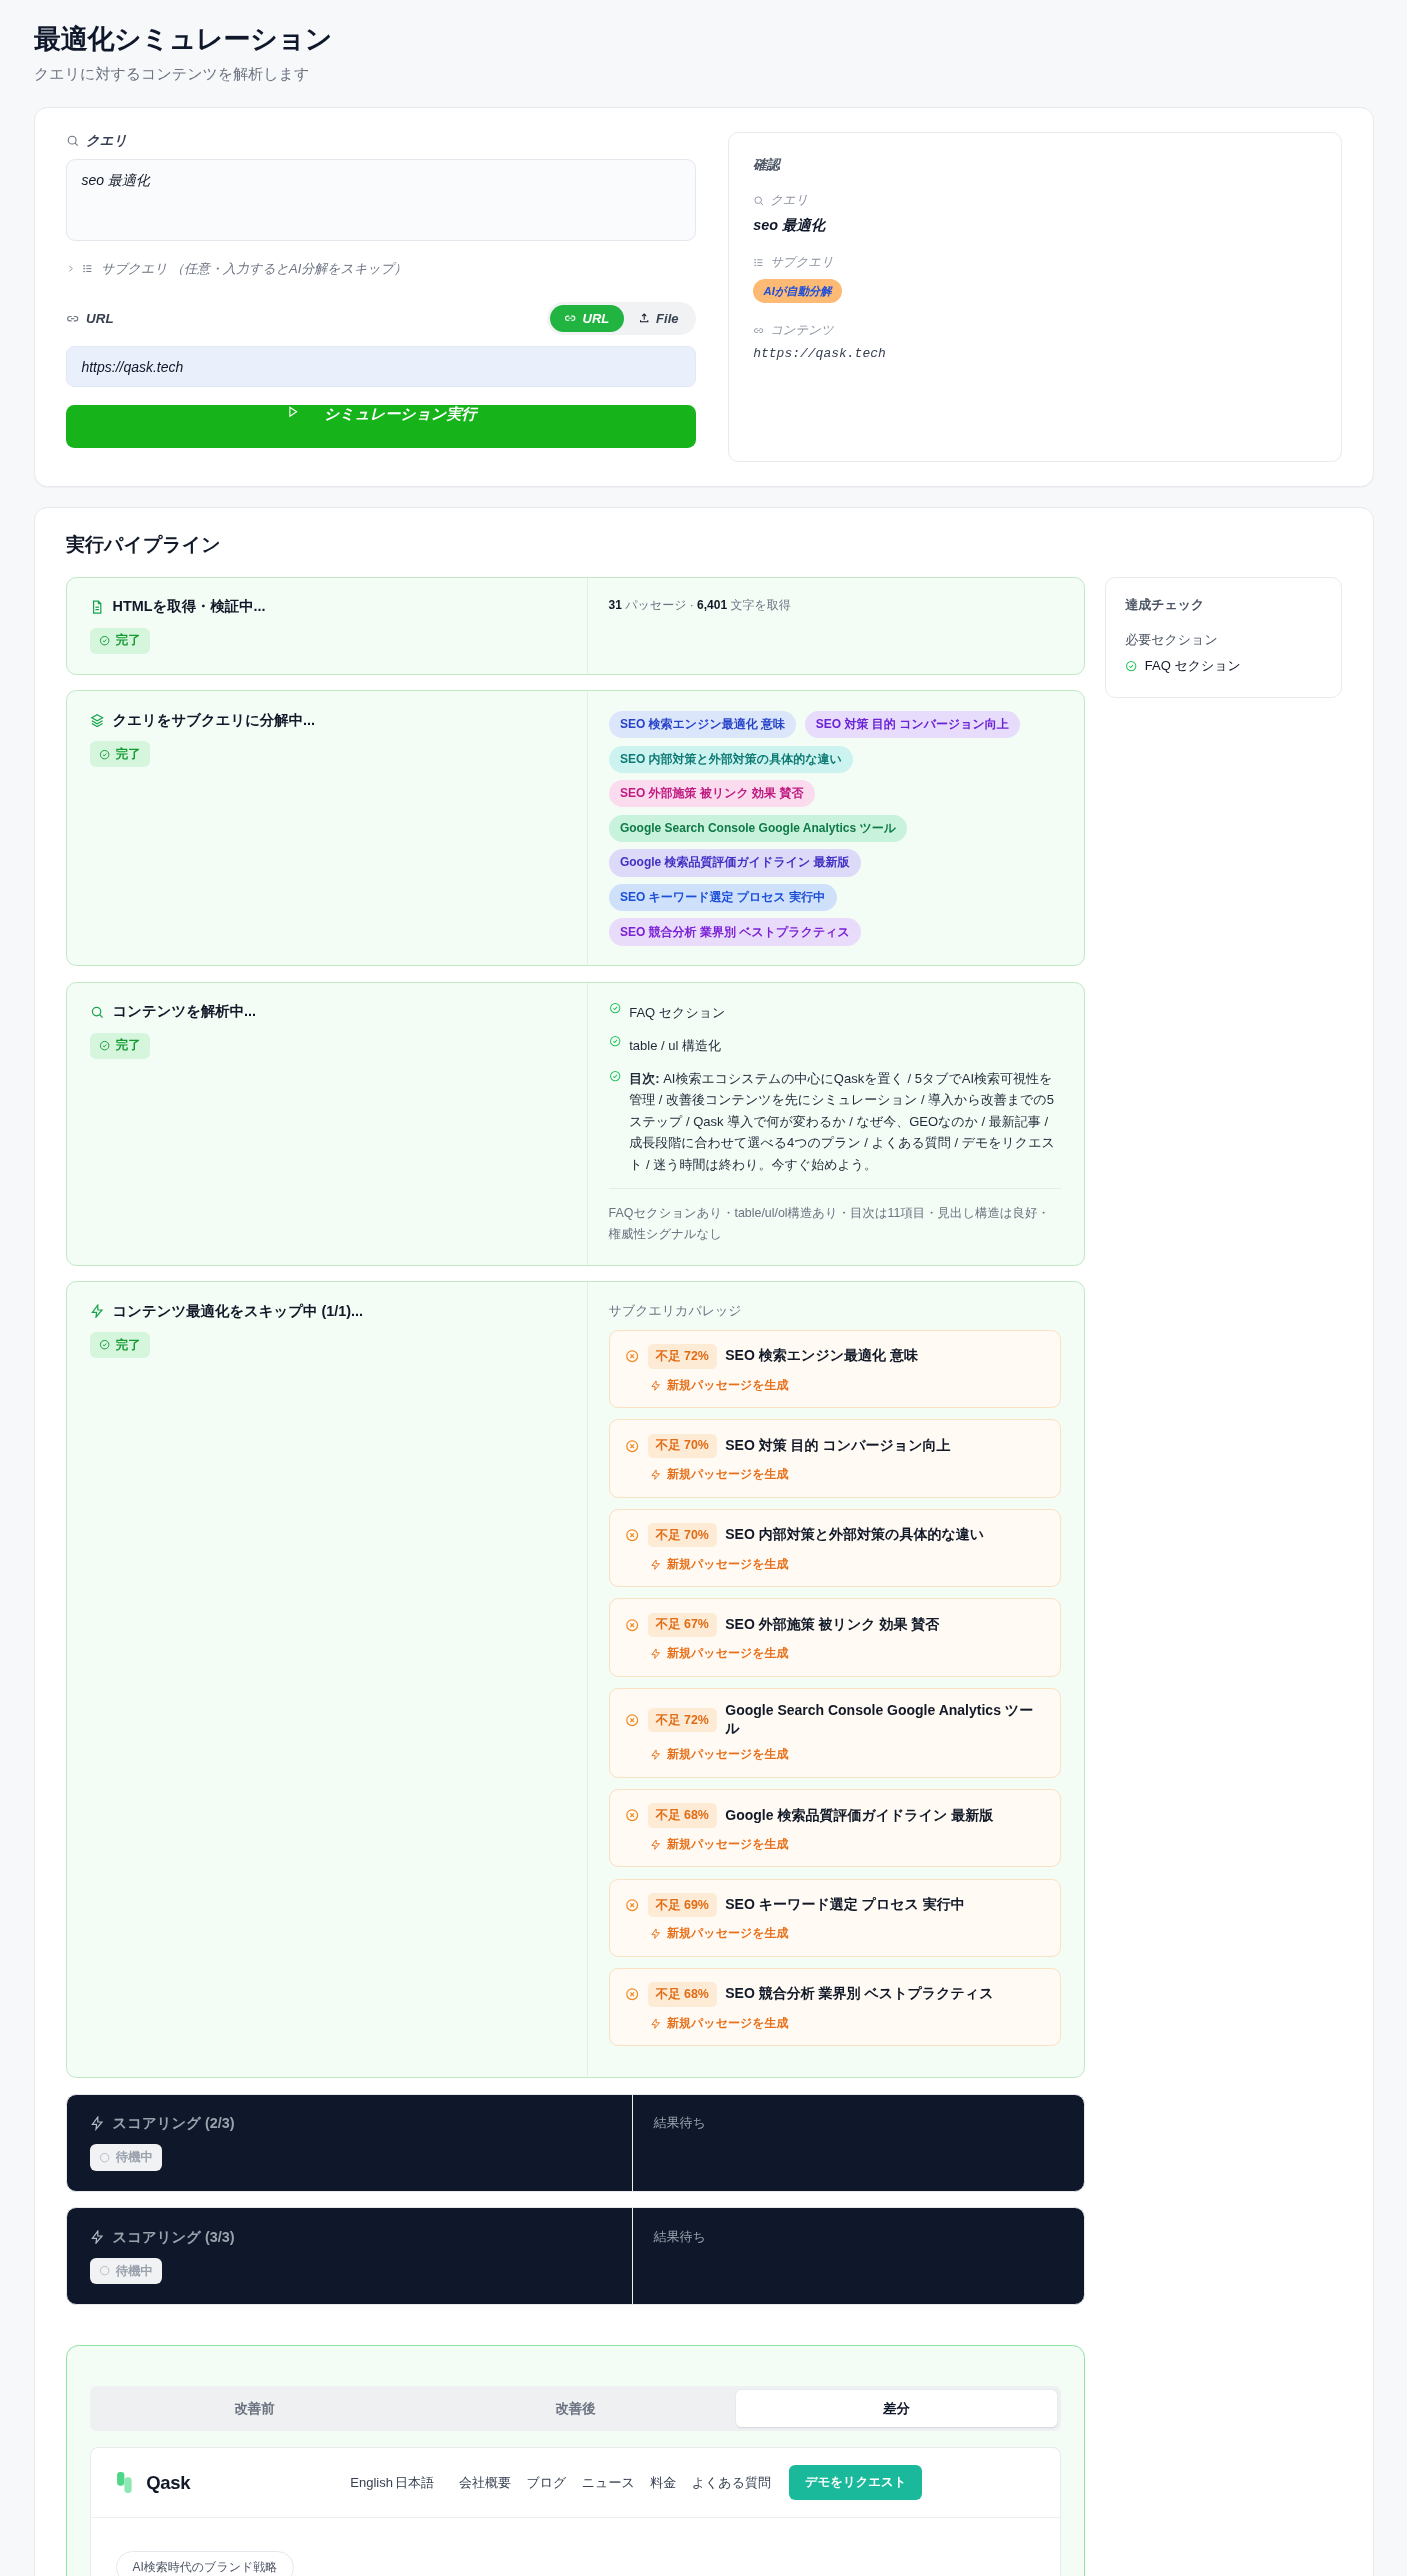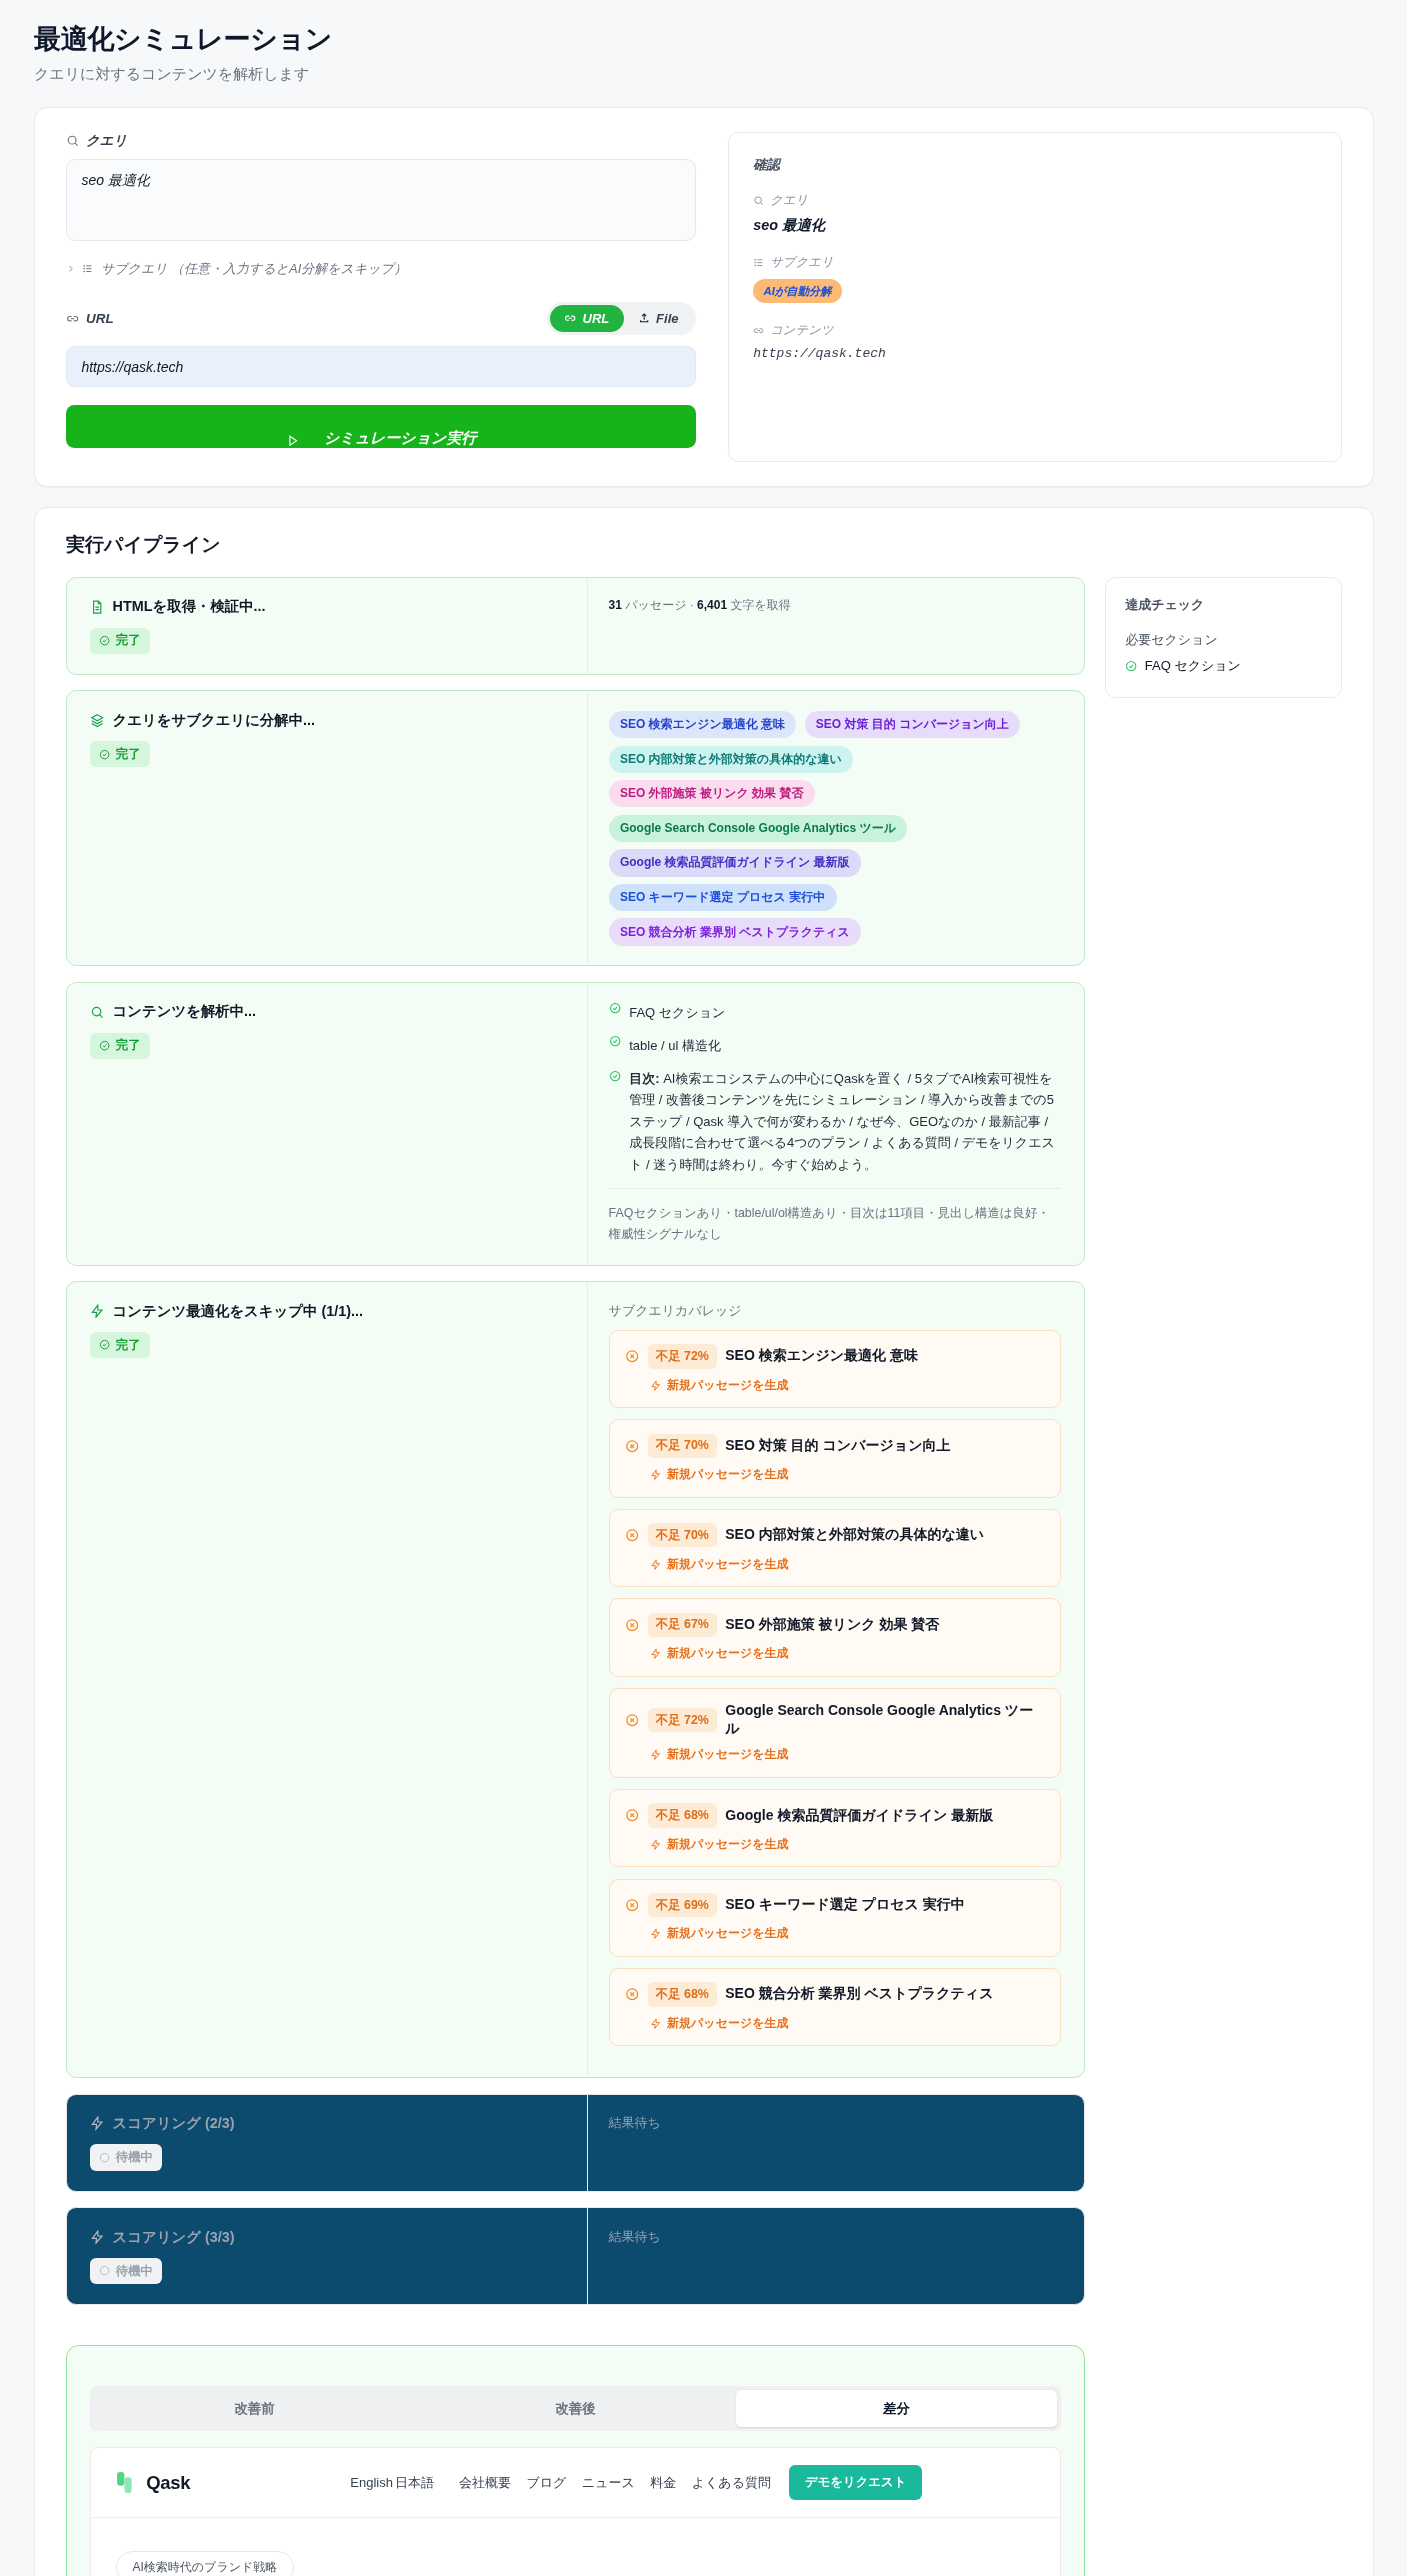--- a/index.html
+++ b/index.html
@@ -82,21 +82,21 @@
     color: #0f172a;
     font-family: "Liberation Sans", sans-serif;
   }
 
   .run-btn {
     margin-top: 17.5px;
     width: 100%;
     background: #17b31b;
     border-radius: 8.2px;
     height: 43px;
-    display: flex; align-items: flex-end; justify-content: center; gap: 25px;
+    display: flex; align-items: flex-start; justify-content: center; gap: 25px;
     color: #ffffff; font-size: 15px; font-weight: 700;
     cursor: pointer;
   }
 
   
   .confirm {
     border: 1px solid #e8eaee;
     border-radius: 10.3px;
     background: #ffffff;
     padding: 23px 24px 26px 24px;
@@ -131,21 +131,21 @@
   .pipe-col { flex: 0 0 1019px; display: flex; flex-direction: column; gap: 15.5px; }
   .side-col { flex: 1; }
 
   .step {
     border: 1px solid #bfe8c6;
     background: #f3fcf5;
     border-radius: 10.3px;
     display: flex;
     min-height: 98px;
   }
-  .step.pending { border-color: #e8eaee; background: #0c4a6e; }
+  .step.pending { border-color: #e8eaee; background: #0f172a; gap: 45px; }
   .step-left { flex: 0 0 520px; padding: 19.6px 20.6px 19.6px 23px; }
   .step-right { flex: 1; padding: 19.6px 23px 19.6px 20.6px; border-left: 1px solid #e3efe6; }
   .step.pending .step-right { border-left-color: #eceef1; }
 
   .step-name {
     display: flex; align-items: center; gap: 8.2px;
     font-size: 14.4px; font-weight: 700; color: #111827;
   }
   .step.pending .step-name { color: #9aa2ad; font-weight: 600; }
 

